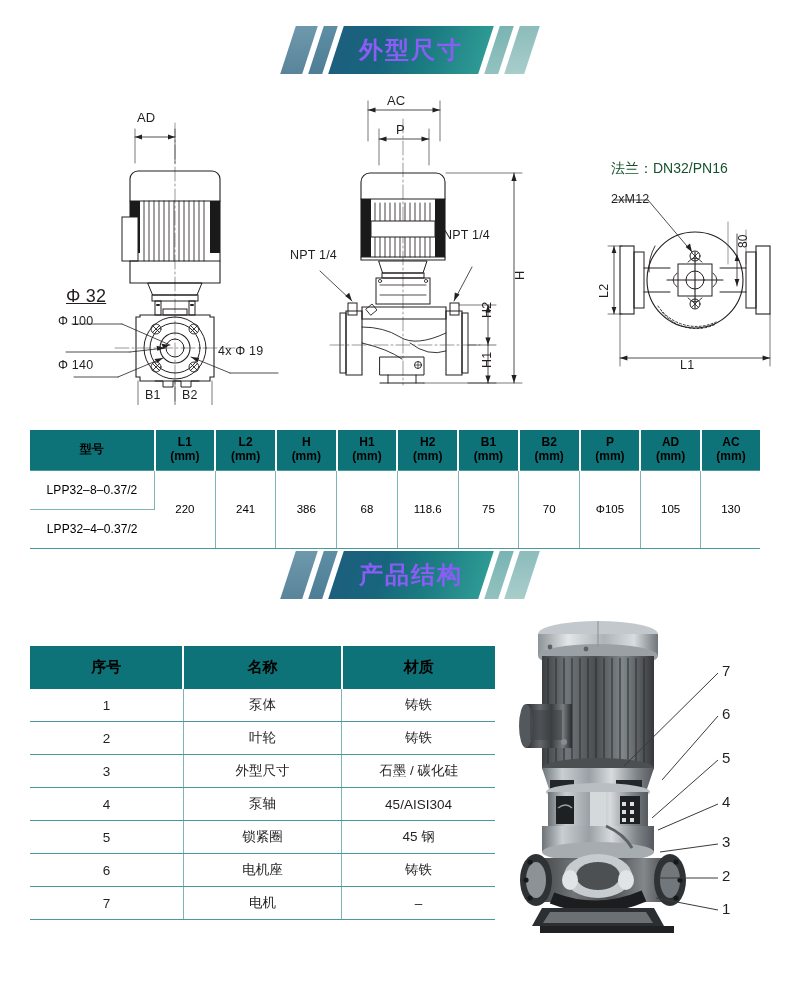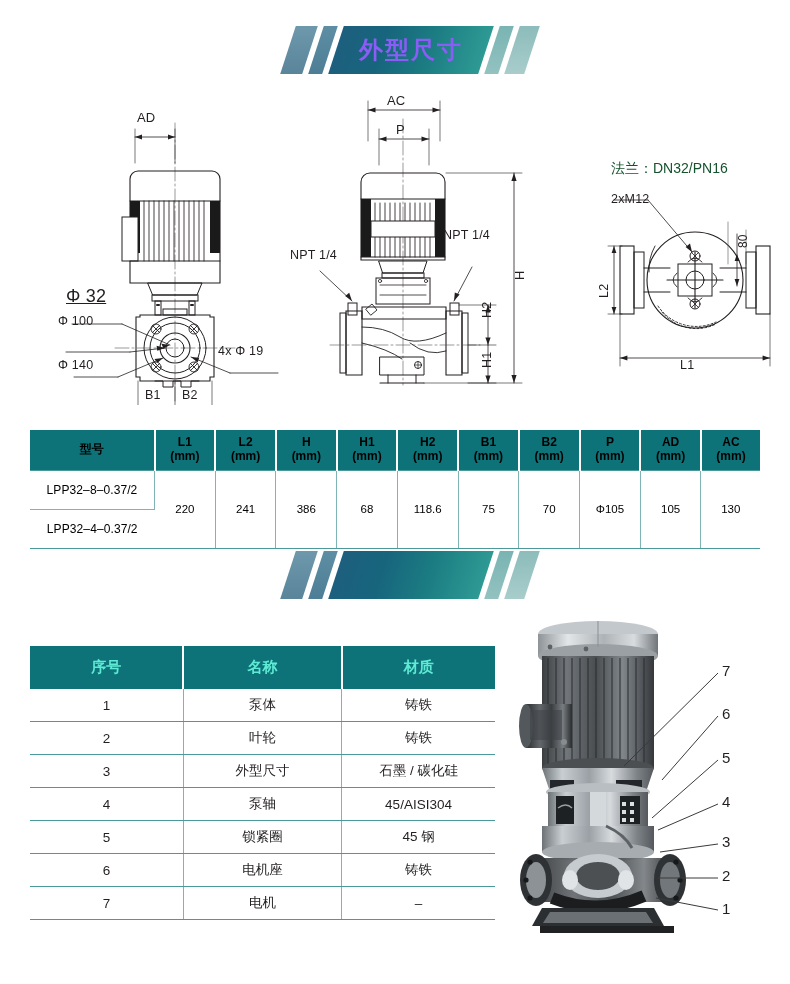--- a/index.html
+++ b/index.html
@@ -46,21 +46,21 @@
     padding:12px 2px;background:#fff;margin-top:12px;
   }
   .dim-table td:last-child{border-right:none;}
   .dim-table tr.r1 td.model{border-bottom:1px solid #7fb4b6;}
   .dim-table td.model{width:120px;font-size:12px;letter-spacing:.1px;}
   .dim-table td.val{vertical-align:middle;}
   .dim-table .topline{border-top:1px solid #4a9a9c;}
 
   .struct-table{position:absolute;left:30px;top:646px;width:465px;border-collapse:collapse;}
   .struct-table th{
-    background:#0e7378;color:#5eead4;font-size:15px;font-weight:700;
+    background:#0e7378;color:#000000;font-size:15px;font-weight:700;
     padding:12px 4px;border-right:2px solid #ffffff;text-align:center;
   }
   .struct-table th:last-child{border-right:none;}
   .struct-table td{
     font-size:13.5px;text-align:center;color:#231f20;
     padding:7px 4px;border-bottom:1px solid #4a9a9c;
     border-right:1px solid #7fb4b6;background:#fff;
   }
   .struct-table td:last-child{border-right:none;}
 
@@ -389,20 +389,21 @@
       </tr>
     </tbody>
   </table>
 
   <div class="banner" id="banner-struct">
     <div class="bar b1"></div>
     <div class="bar b2"></div>
     <div class="bar b3"></div>
     <div class="bar b4"></div>
     <div class="bar b5"></div>
+    <div class="btitle">产品结构</div>
   </div>
 
   <table class="struct-table">
     <thead>
       <tr>
         <th style="width:33%">序号</th>
         <th style="width:34%">名称</th>
         <th style="width:33%">材质</th>
       </tr>
     </thead>

